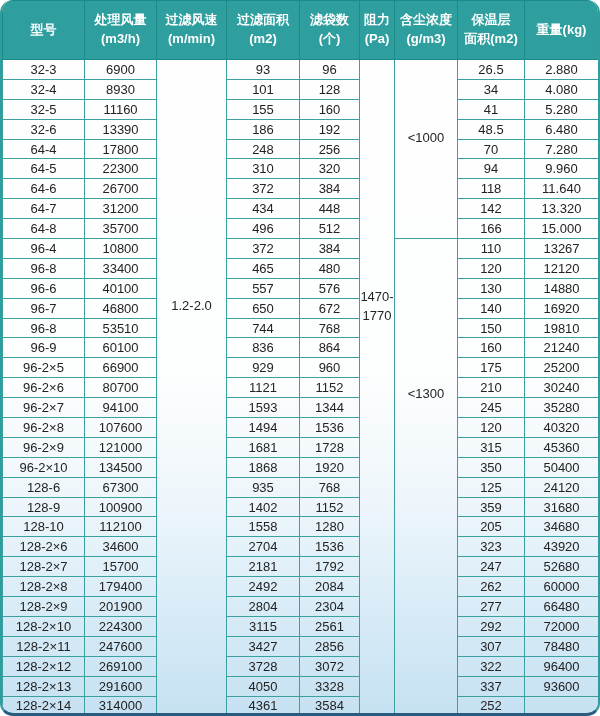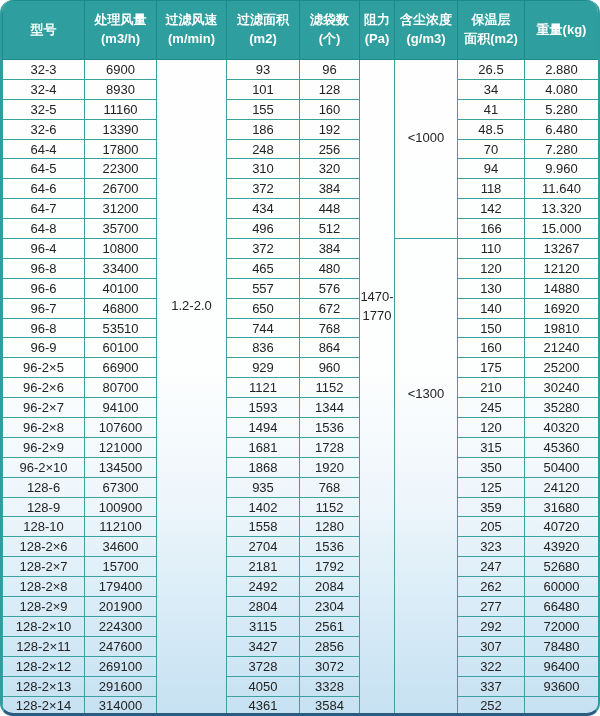--- a/index.html
+++ b/index.html
@@ -285,21 +285,21 @@
           <td>1152</td>
           <td>359</td>
           <td>31680</td>
         </tr>
         <tr>
           <td>128-10</td>
           <td>112100</td>
           <td>1558</td>
           <td>1280</td>
           <td>205</td>
-          <td>40720</td>
+          <td>34680</td>
         </tr>
         <tr>
           <td>128-2×6</td>
           <td>34600</td>
           <td>2704</td>
           <td>1536</td>
           <td>323</td>
           <td>43920</td>
         </tr>
         <tr>

